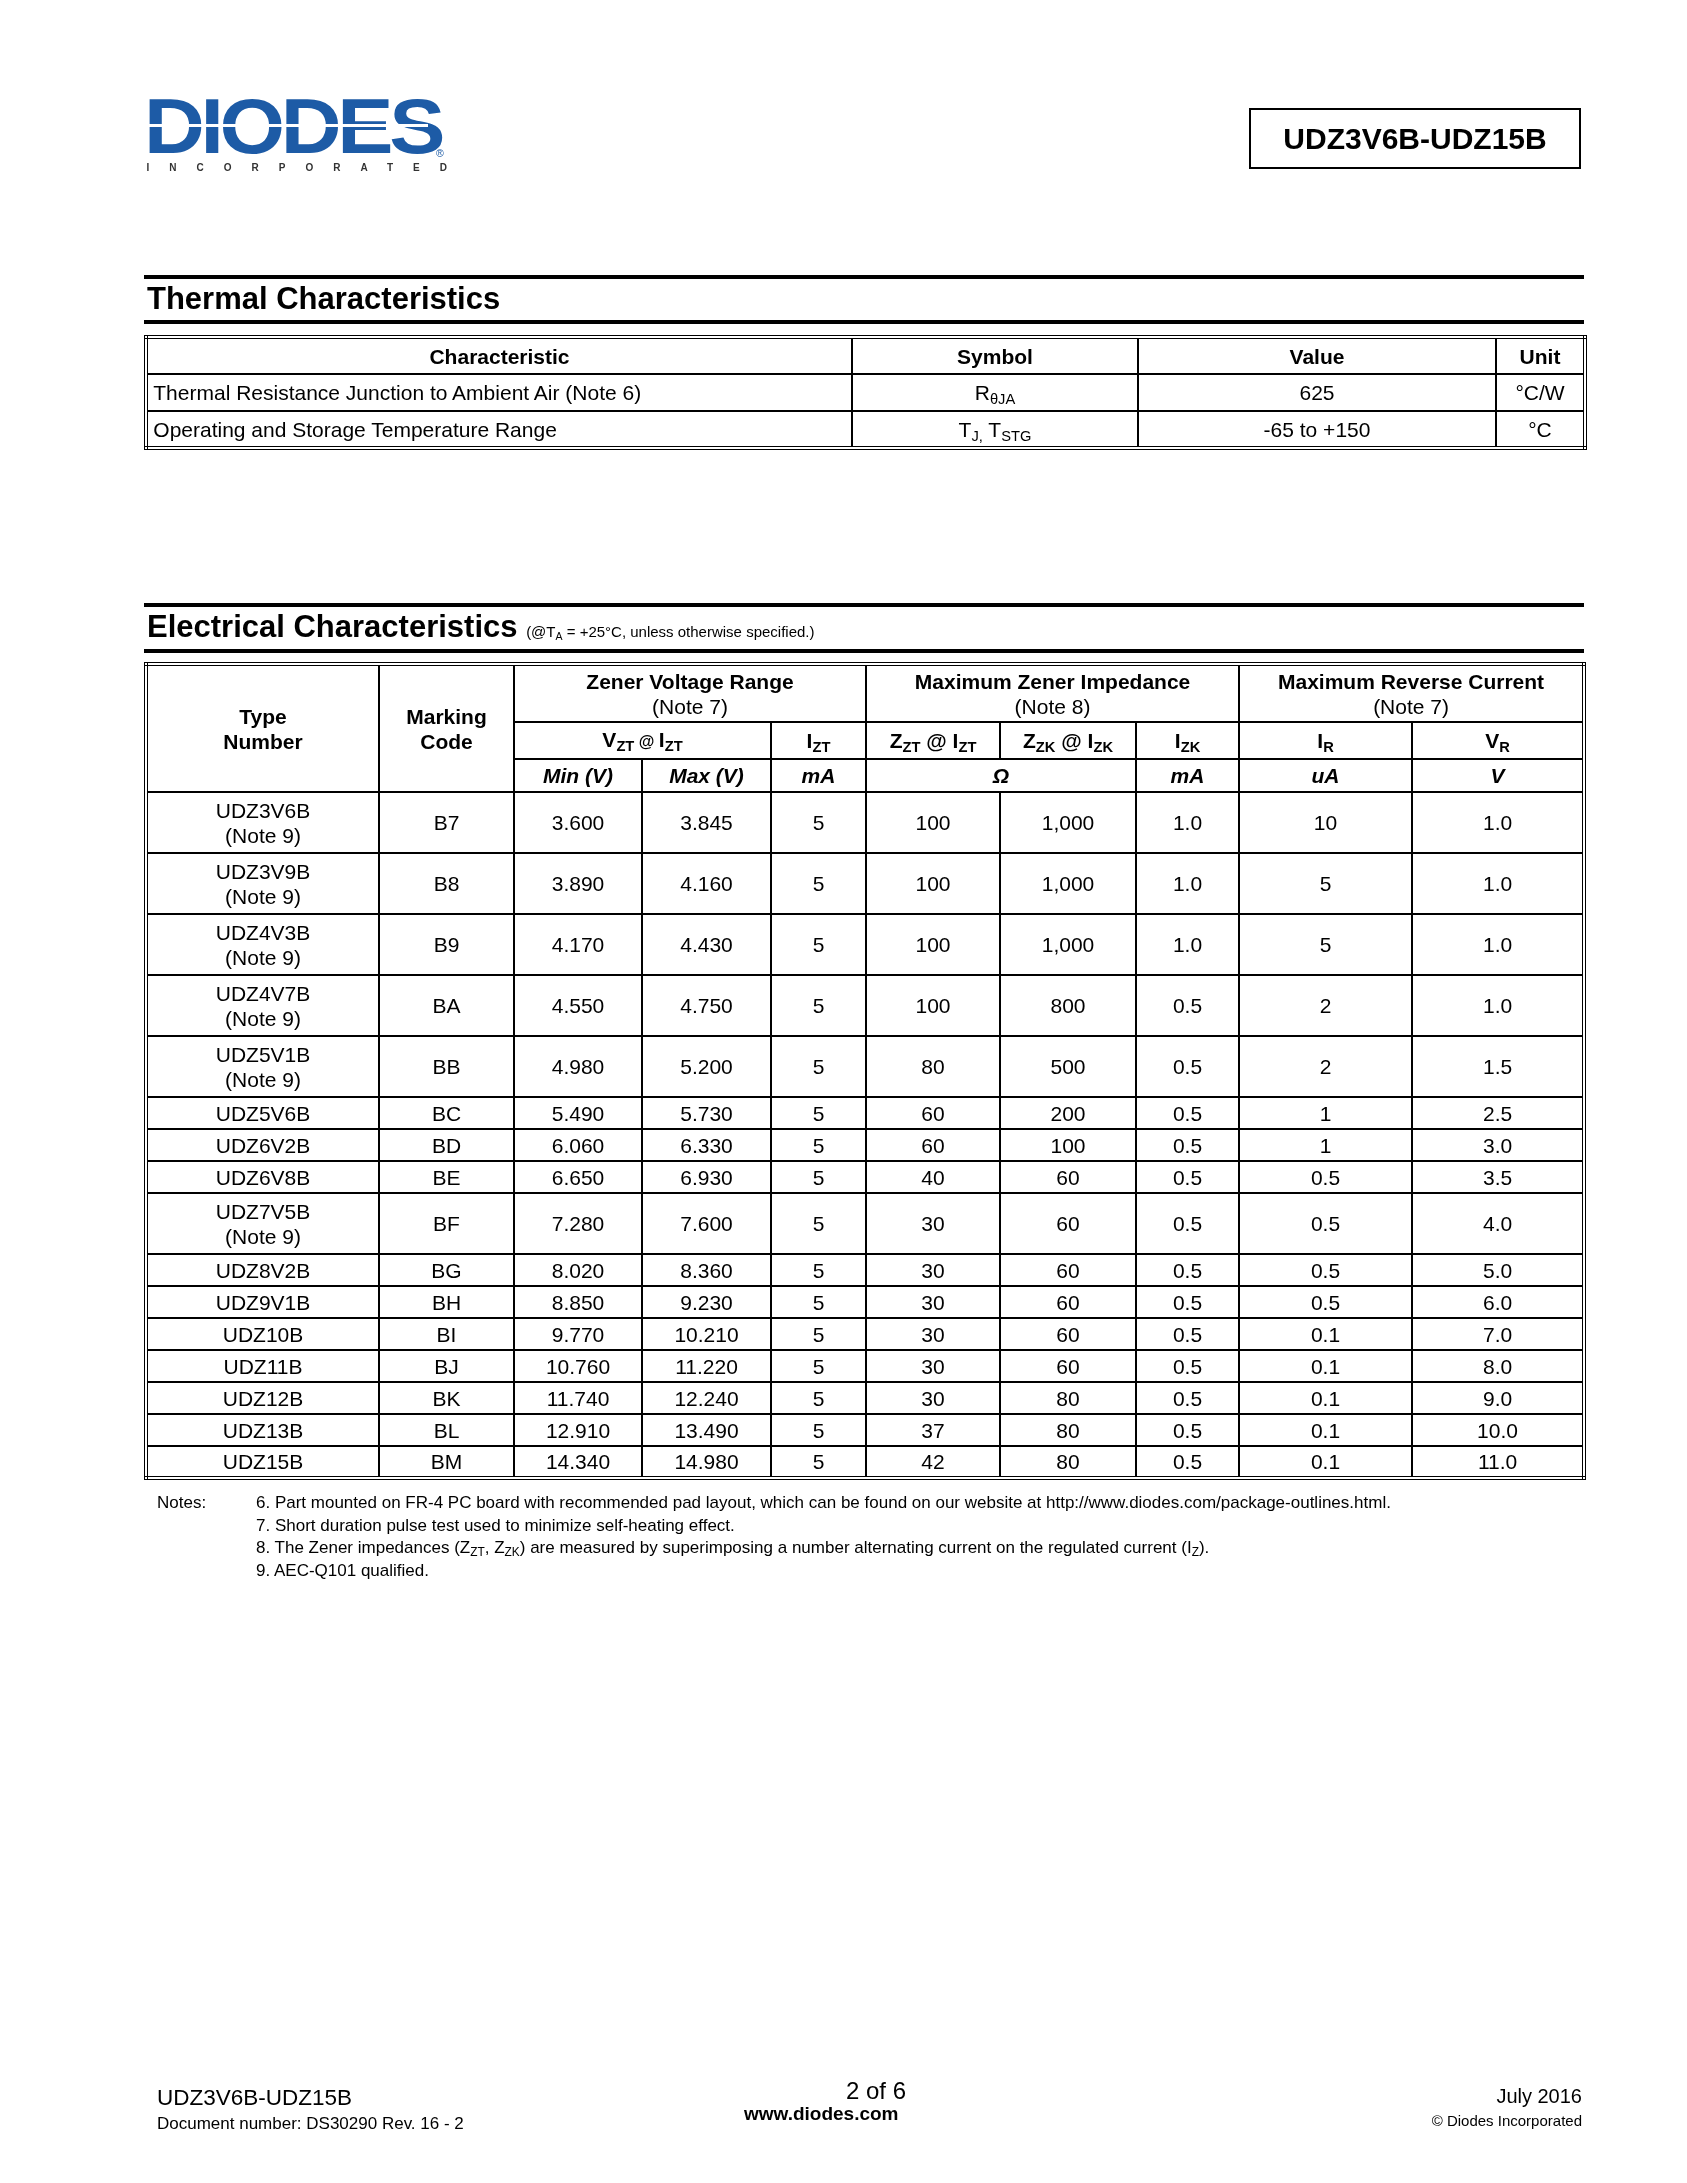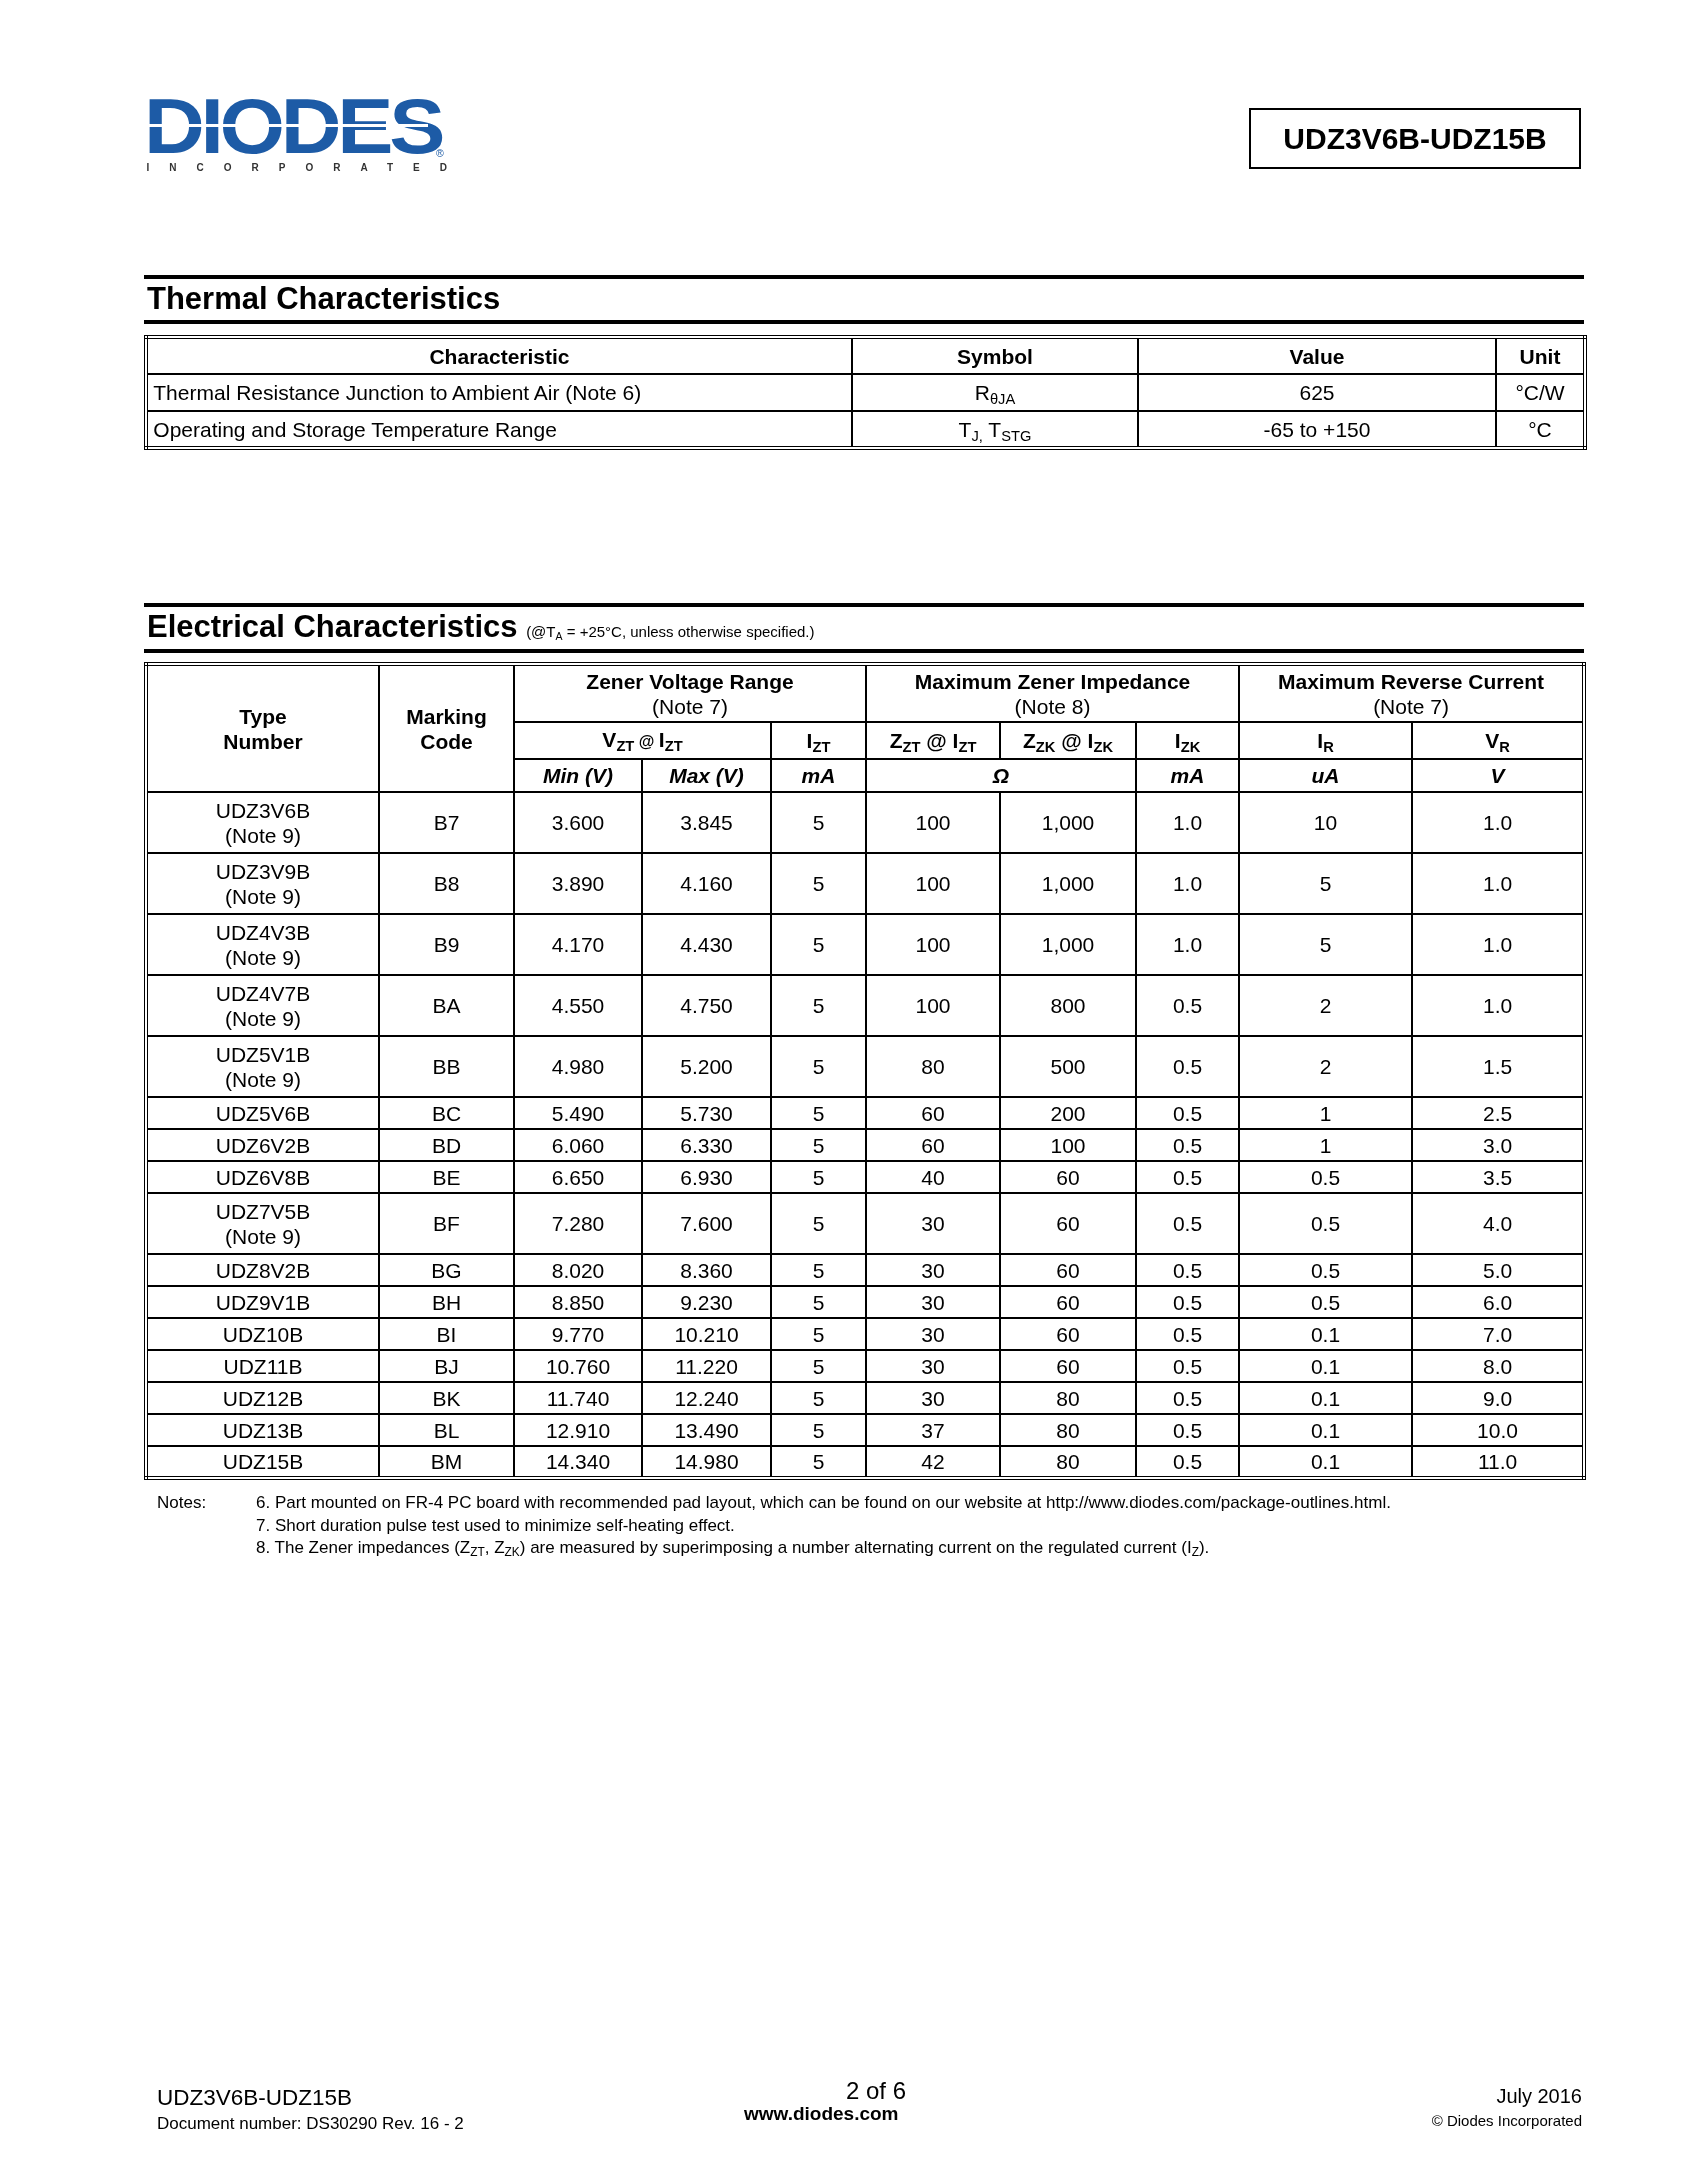--- a/index.html
+++ b/index.html
@@ -341,20 +341,21 @@
       </tr>
     </tbody>
 </table>
 
 <div id="notes" class="abs">
   <div class="lbl">Notes:</div>
   <div class="list">
     <div>6.  Part mounted on FR-4 PC board with recommended pad layout, which can be found on our website at http://www.diodes.com/package-outlines.html.</div>
     <div>7.  Short duration pulse test used to minimize self-heating effect.</div>
     <div><span>8.  The Zener impedances (Z</span><sub>ZT</sub><span>, Z</span><sub>ZK</sub><span>) are measured by superimposing a number alternating current on the regulated current (I</span><sub>Z</sub><span>).</span></div>
+    <div>9.  AEC-Q101 qualified.</div>
   </div>
 </div>
 
 <div id="footer-left-1" class="abs">UDZ3V6B-UDZ15B</div>
 <div id="footer-left-2" class="abs">Document number: DS30290  Rev. 16 - 2</div>
 <div id="footer-center-1" class="abs">2 of 6</div>
 <div id="footer-center-2" class="abs">www.diodes.com</div>
 <div id="footer-right-1" class="abs">July 2016</div>
 <div id="footer-right-2" class="abs">© Diodes Incorporated</div>
 

